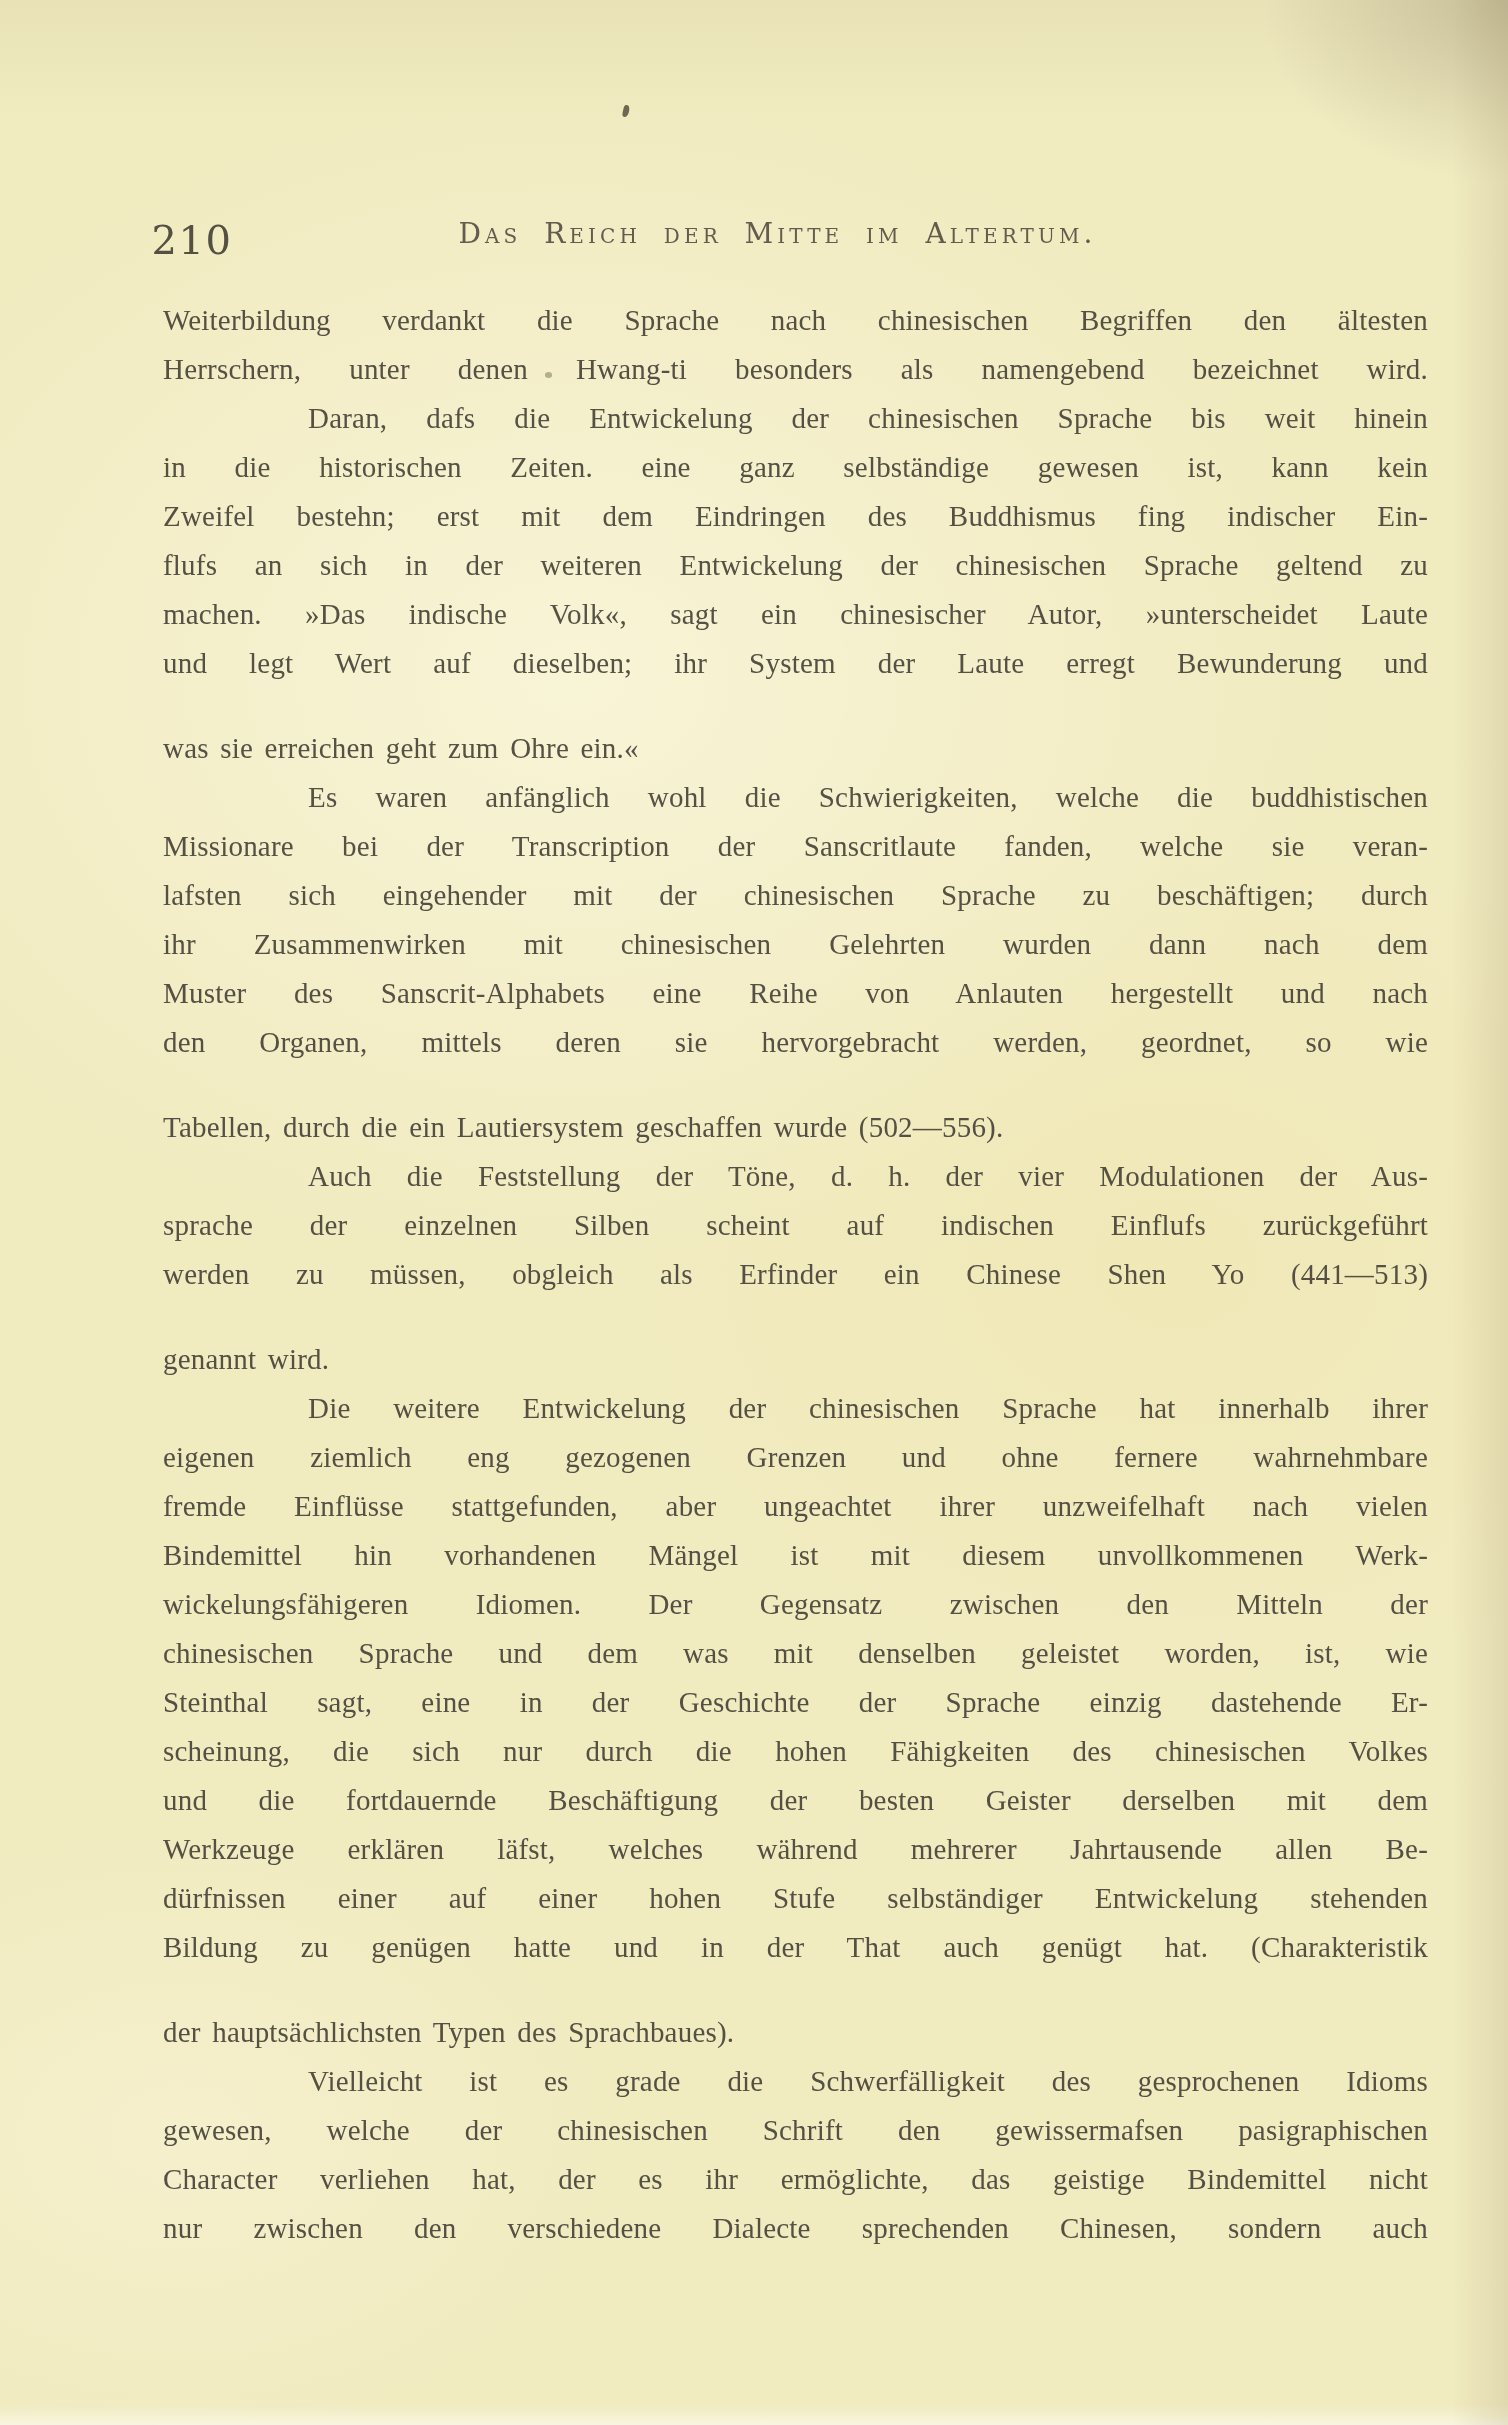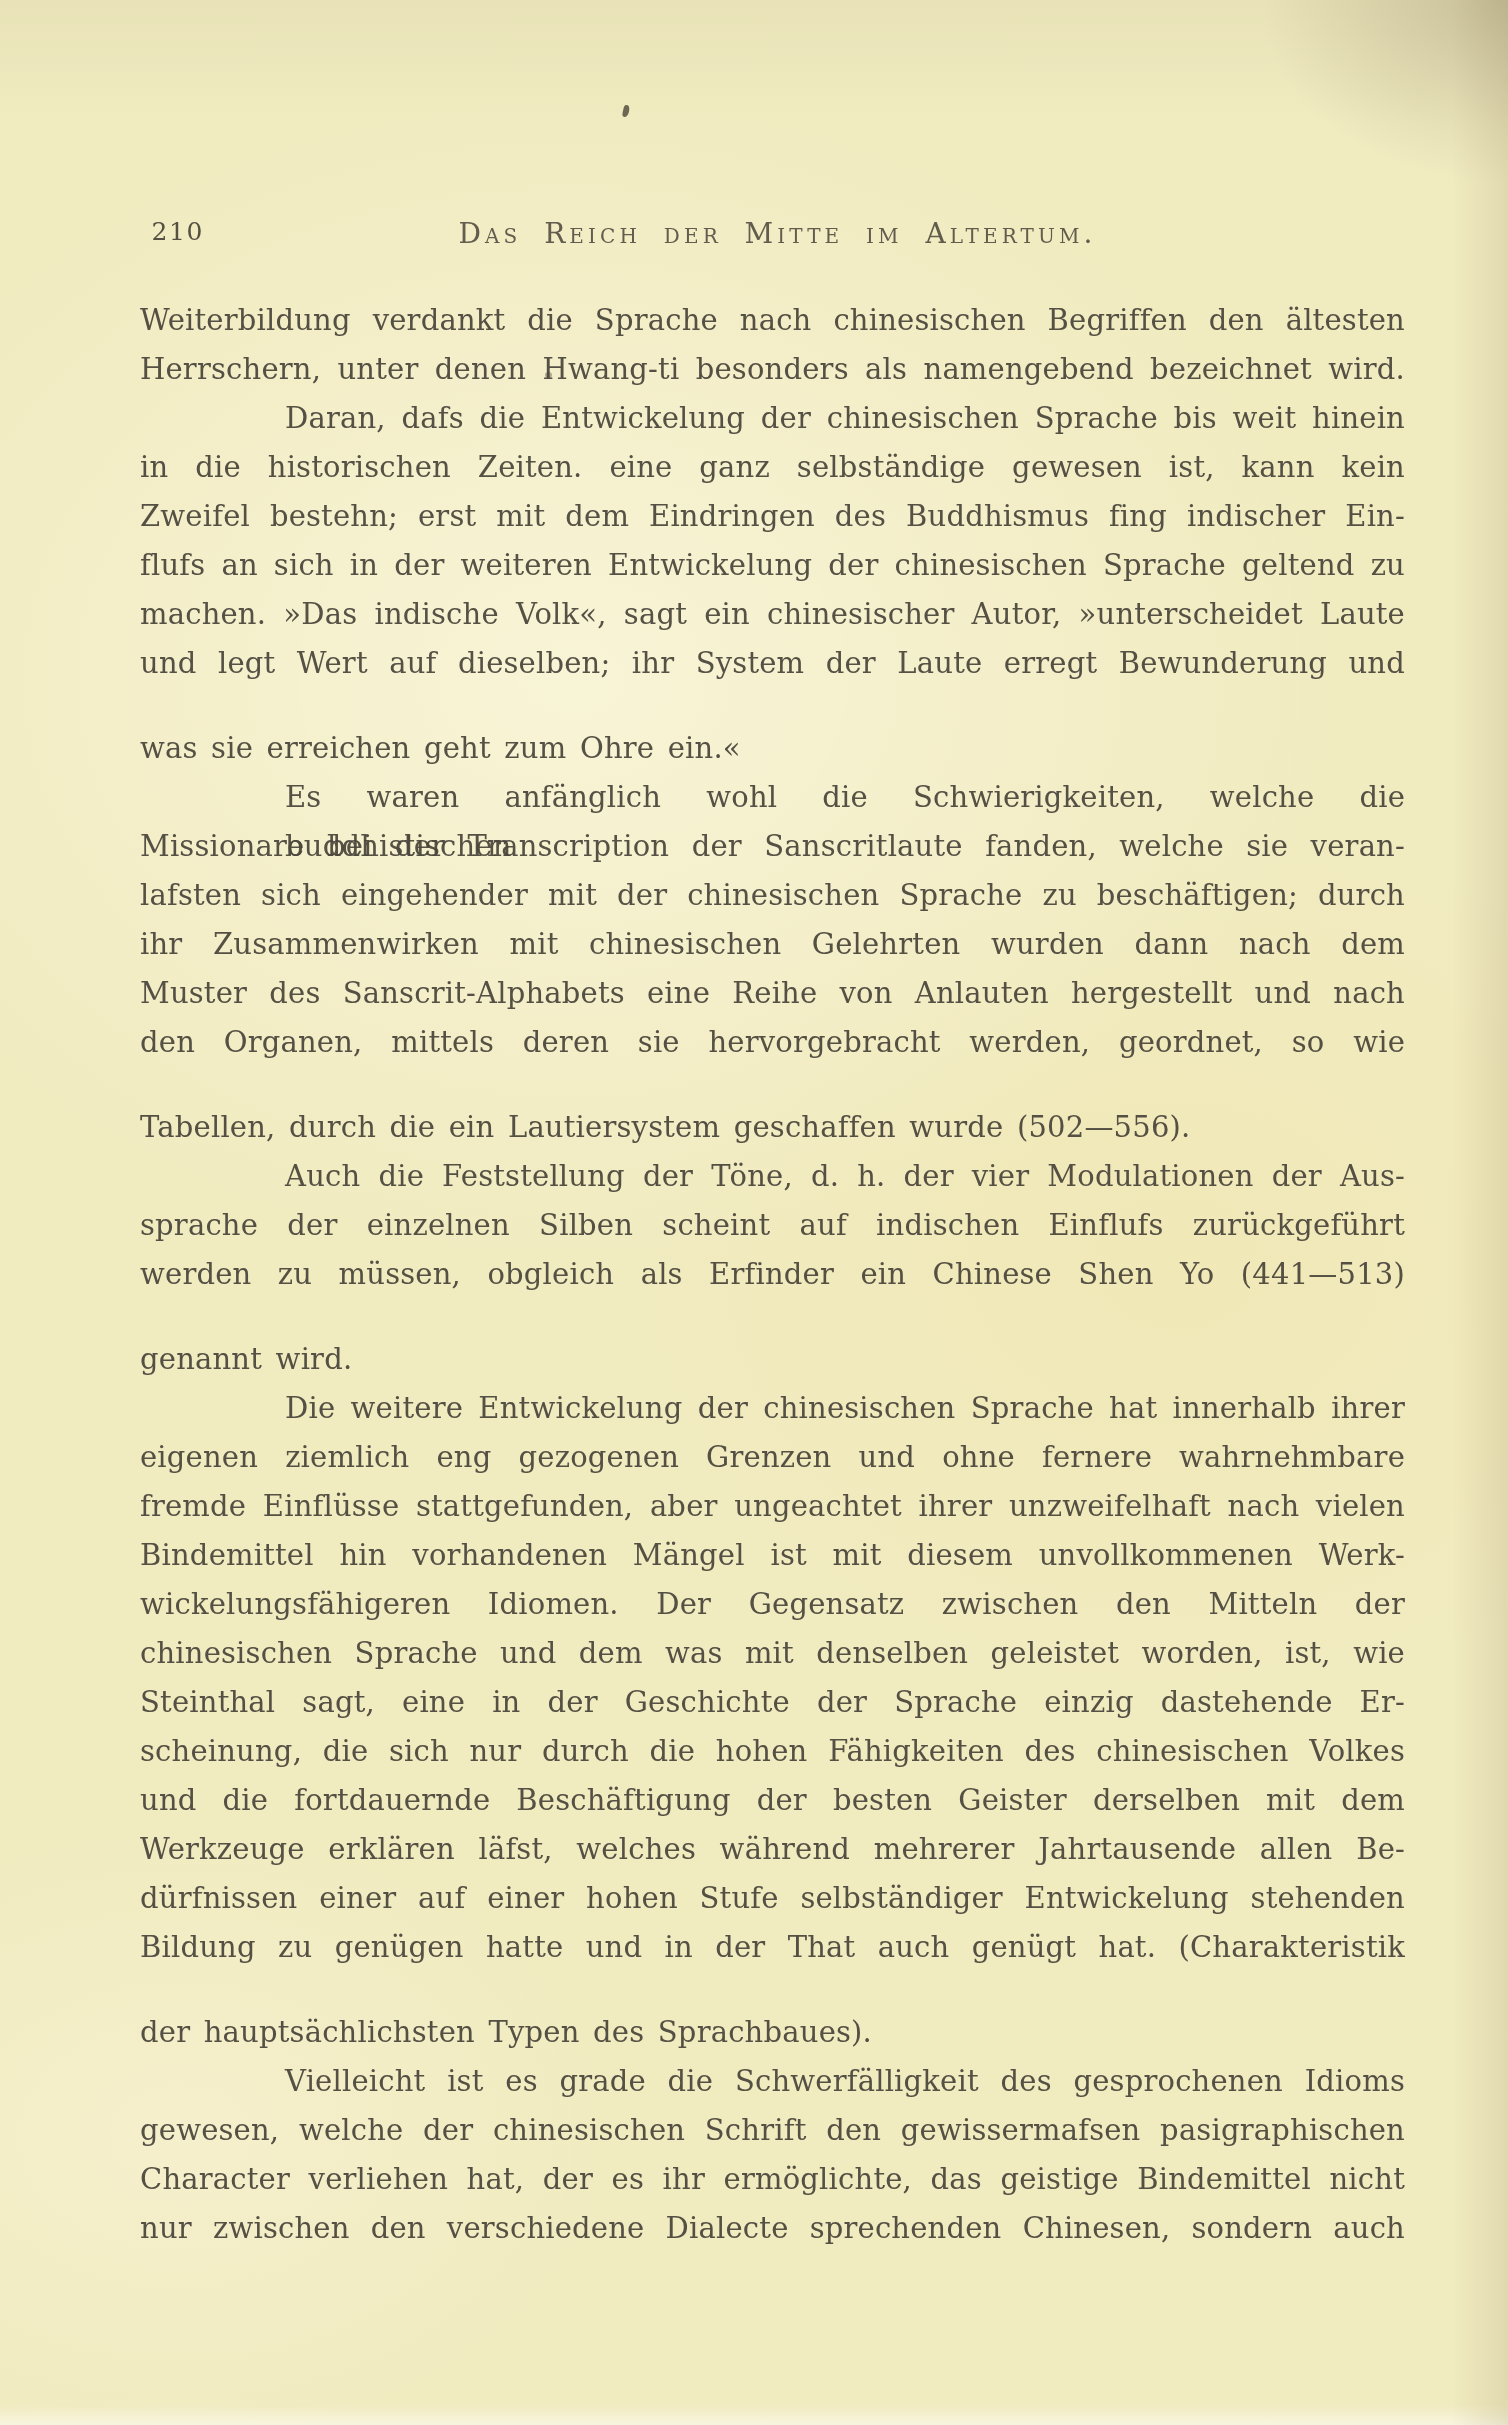--- a/index.html
+++ b/index.html
@@ -24,43 +24,44 @@
     position: absolute;
     left: 145px;
     width: 1265px;
     top: 217px;
     height: 42px;
   }
   .pagenum {
     position: absolute;
     left: 6.5px;
     top: 0;
-    font-size: 25px;
+    font-size: 40px;
     letter-spacing: 1.6px;
     color: rgba(70,66,55,0.92);
     text-align: right;
   }
   .running-head {
     position: absolute;
     left: 0;
     right: 0;
     top: 0;
     text-align: center;
     font-variant: small-caps;
     font-size: 28px;
     letter-spacing: 4.1px;
     word-spacing: 9.8px;
     color: rgba(82,77,64,0.90);
     white-space: nowrap;
   }
   .textblock {
     position: absolute;
-    left: 140px;
+    left: 163px;
     top: 296px;
     width: 1265px;
+    font-family: Liberation Serif, serif;
   }
   .ln {
     height: 49px;
     line-height: 49px;
     font-size: 29px;
     letter-spacing: 0.2px;
     word-spacing: 4.1px;
     color: rgba(74,70,60,0.94);
     text-align: justify;
     text-align-last: justify;

